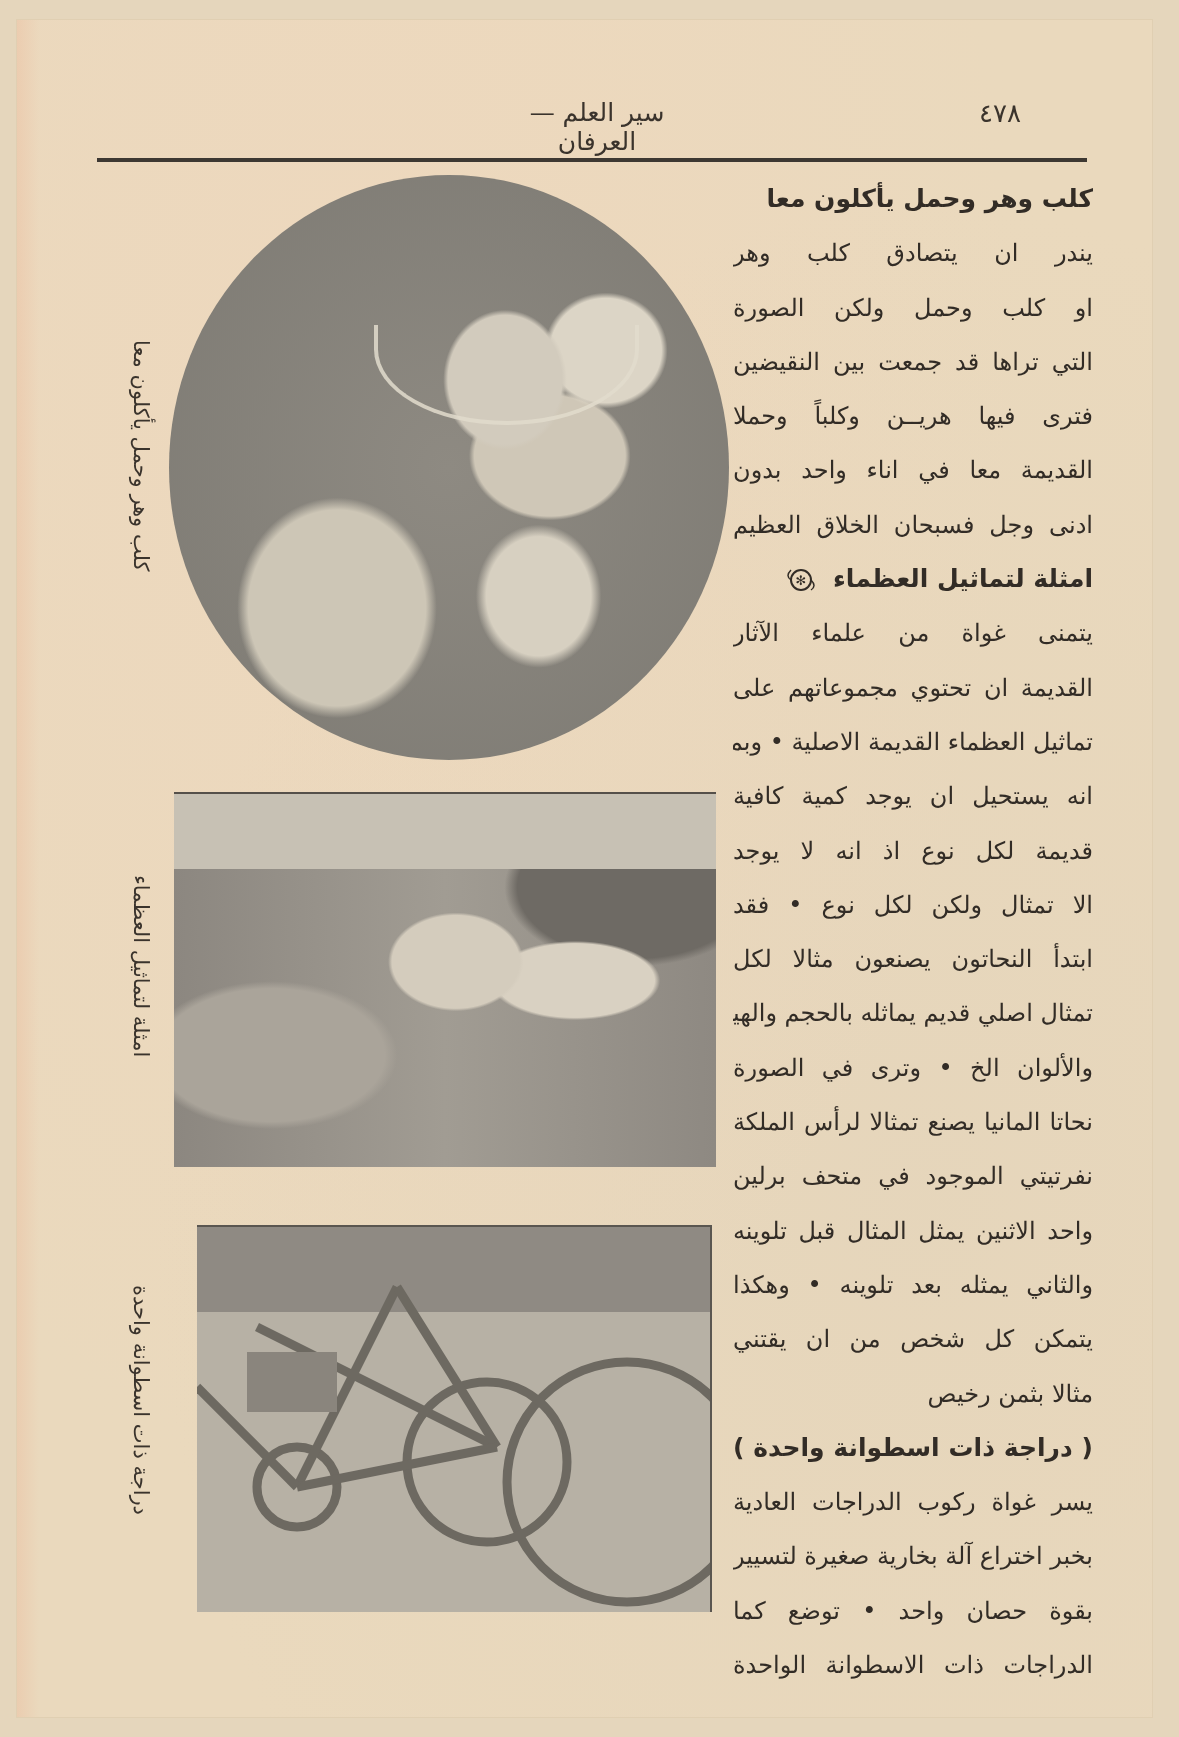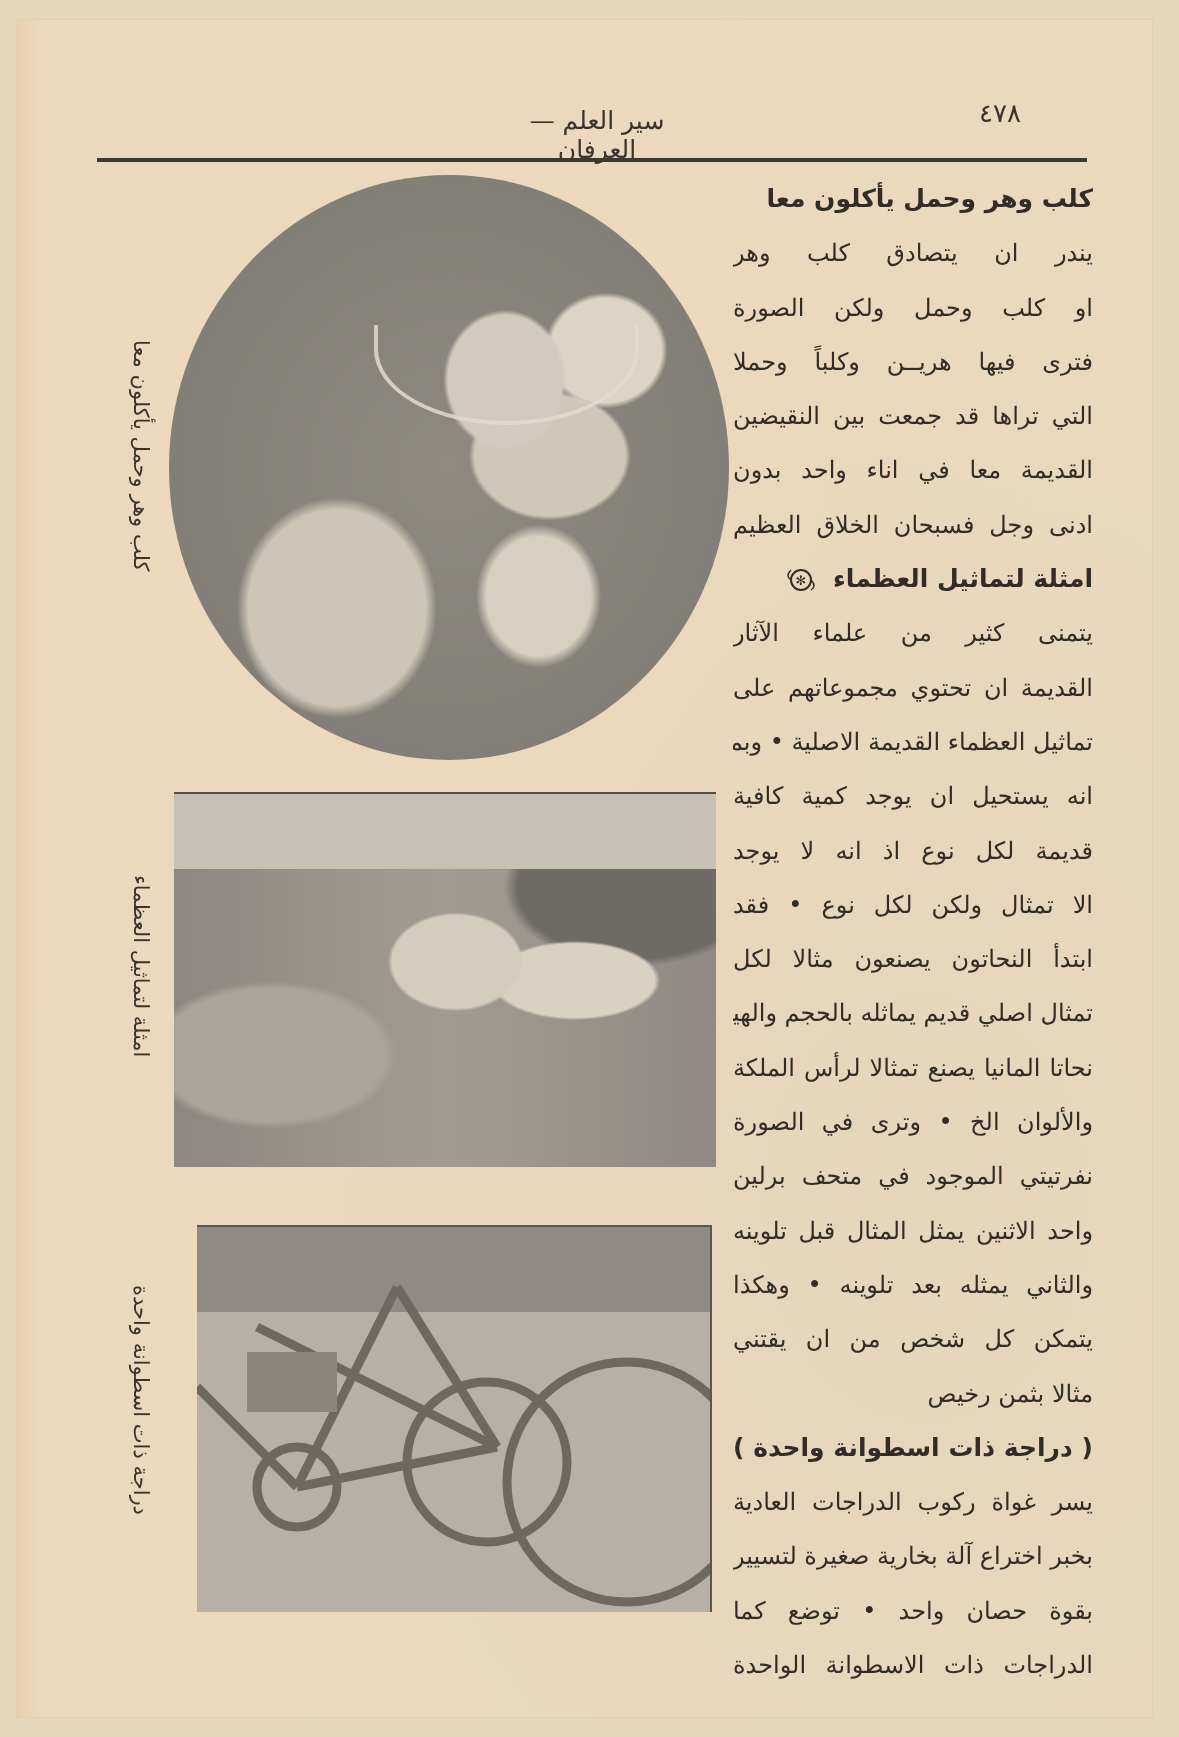--- a/index.html
+++ b/index.html
@@ -27,21 +27,20 @@
     .header-page-number {
       position: absolute; left: 962px; top: 78px;
       font-family: "DejaVu Sans", sans-serif;
       font-size: 26px; font-weight: normal; color: #3a332c;
       direction: rtl;
     }
     .header-title {
       position: absolute; left: 470px; top: 78px; width: 220px;
       font-size: 25px; color: #3a332c; direction: rtl; text-align: center;
       font-family: "DejaVu Serif", serif;
-      margin-top: 8px;
     }
     .header-rule {
       position: absolute; left: 80px; top: 138px; width: 990px; height: 4px;
       background: #3d3832;
     }
 
     
     .text-column {
       position: absolute; left: 716px; top: 152px; width: 360px;
       direction: rtl; text-align: justify;
@@ -148,43 +147,43 @@
   </div>
 
   <div class="caption caption-1">كلب وهر وحمل يأكلون معا</div>
   <div class="caption caption-2">امثلة لتماثيل العظماء</div>
   <div class="caption caption-3">دراجة ذات اسطوانة واحدة</div>
 
   <div class="text-column">
     <span class="line heading last">كلب وهر وحمل يأكلون معا</span>
     <span class="line">يندر ان يتصادق كلب وهر</span>
     <span class="line">او كلب وحمل ولكن الصورة</span>
+    <span class="line">التي تراها قد جمعت بين النقيضين</span>
     <span class="line">فترى فيها هريــن وكلباً وحملا</span>
-    <span class="line">التي تراها قد جمعت بين النقيضين</span>
     <span class="line">القديمة معا في اناء واحد بدون</span>
     <span class="line">ادنى وجل فسبحان الخلاق العظيم</span>
 
     <span class="line heading last">
       <span>امثلة لتماثيل العظماء</span>
       <svg class="ornament" viewBox="0 0 34 34">
         <circle cx="17" cy="17" r="10" fill="none" stroke="#322c26" stroke-width="2"></circle>
         <text x="17" y="22" font-size="13" text-anchor="middle" fill="#322c26">✻</text>
         <path d="M7 17 q-6 -4 0 -10 M27 17 q6 6 0 10" fill="none" stroke="#322c26" stroke-width="1.5"></path>
       </svg>
     </span>
-    <span class="line">يتمنى كثير من علماء الآثار</span>
+    <span class="line">يتمنى غواة من علماء الآثار</span>
     <span class="line">القديمة ان تحتوي مجموعاتهم على</span>
     <span class="line">تماثيل العظماء القديمة الاصلية • وبما</span>
     <span class="line">انه يستحيل ان يوجد كمية كافية</span>
     <span class="line">قديمة لكل نوع اذ انه لا يوجد</span>
     <span class="line">الا تمثال ولكن لكل نوع • فقد</span>
     <span class="line">ابتدأ النحاتون يصنعون مثالا لكل</span>
     <span class="line">تمثال اصلي قديم يماثله بالحجم والهيئة</span>
+    <span class="line">والألوان الخ • وترى في الصورة</span>
     <span class="line">نحاتا المانيا يصنع تمثالا لرأس الملكة</span>
-    <span class="line">والألوان الخ • وترى في الصورة</span>
     <span class="line">نفرتيتي الموجود في متحف برلين</span>
     <span class="line">واحد الاثنين يمثل المثال قبل تلوينه</span>
     <span class="line">والثاني يمثله بعد تلوينه • وهكذا</span>
     <span class="line">يتمكن كل شخص من ان يقتني</span>
     <span class="line last">مثالا بثمن رخيص</span>
 
     <span class="line heading">( دراجة ذات اسطوانة واحدة )</span>
     <span class="line">يسر غواة ركوب الدراجات العادية</span>
     <span class="line">بخبر اختراع آلة بخارية صغيرة لتسيير</span>
     <span class="line">بقوة حصان واحد • توضع كما</span>

